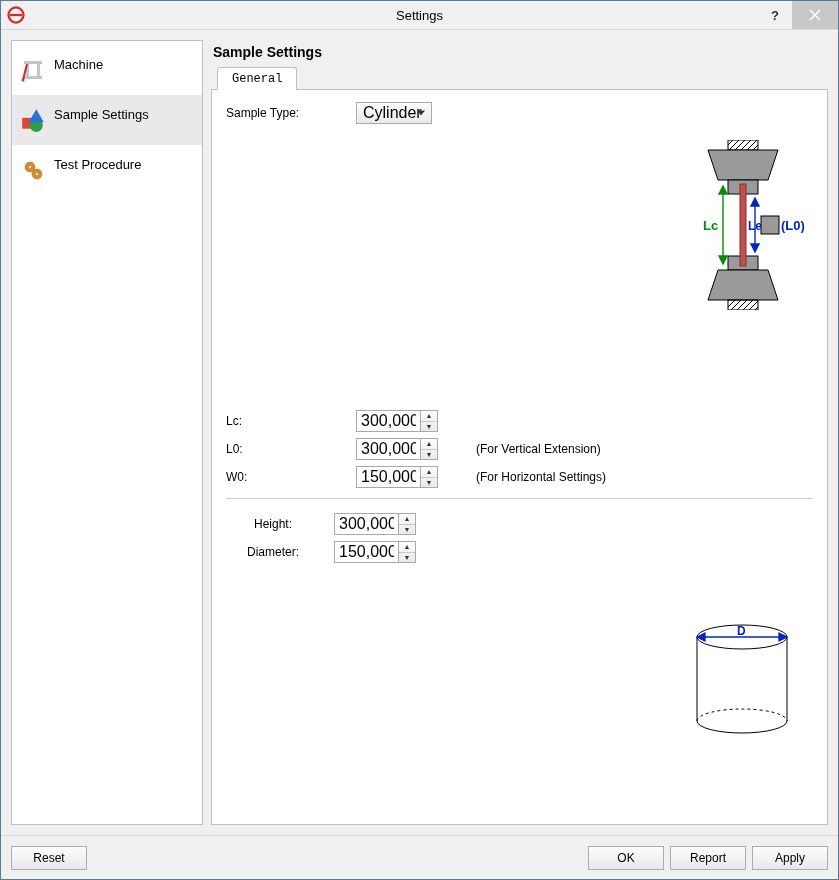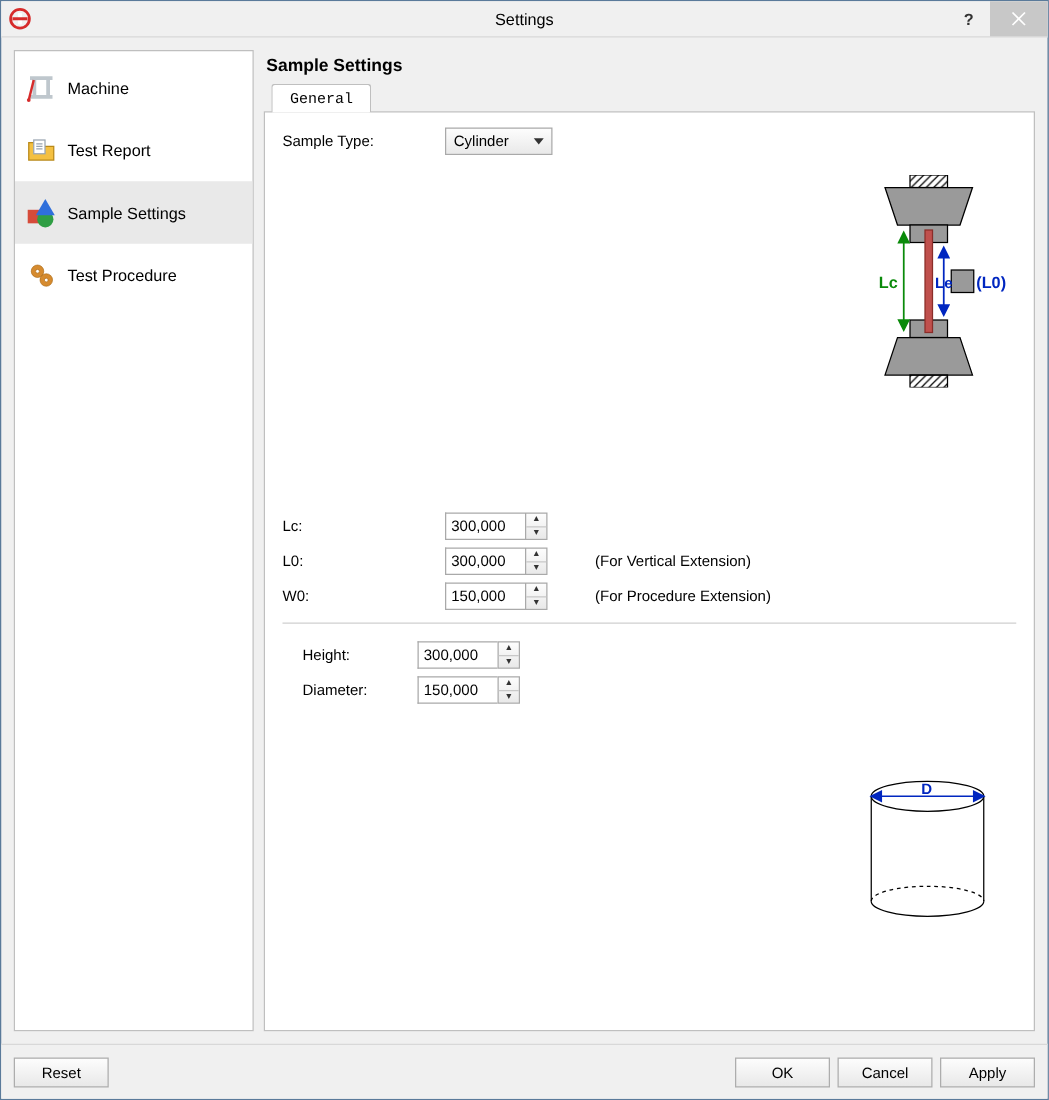--- a/index.html
+++ b/index.html
@@ -76,21 +76,20 @@
   .sidebar {
     width: 192px;
     border: 1px solid #bfbfbf;
     background: #fff;
     box-sizing: border-box;
     padding: 4px 0;
     overflow: hidden;
   }
   .side-item {
     display: flex;
-    align-items: center;
     gap: 8px;
     padding: 12px 10px 12px 8px;
     cursor: pointer;
     font-size: 13px;
   }
   .side-item.selected {
     background: #e9e9e9;
   }
   .side-item .ico {
     width: 26px; height: 26px;
@@ -143,35 +142,35 @@
     align-items: center;
     margin-bottom: 6px;
     font-size: 12px;
     gap: 30px;
   }
   .row .lbl {
     width: 100px;
   }
   .row .lbl-small {
     width: 62px;
-    text-align: left;
+    text-align: center;
   }
   .row .hint {
     margin-left: 8px;
   }
 
   .combo {
-    width: 86px;
+    width: 76px;
     height: 22px;
     border: 1px solid #a9a9a9;
     background: linear-gradient(#fdfdfd, #e9e9e9);
     display: inline-flex;
     align-items: center;
     padding: 0 6px;
-    font-size: 12px;
+    font-size: 16px;
     position: relative;
     box-sizing: border-box;
     cursor: pointer;
   }
   .combo::after {
     content: "";
     position: absolute;
     right: 6px;
     top: 50%;
     width: 0; height: 0;
@@ -183,21 +182,21 @@
 
   .spin {
     display: inline-flex;
     align-items: stretch;
     height: 22px;
   }
   .spin input {
     width: 64px;
     border: 1px solid #a9a9a9;
     border-right: none;
-    font-size: 12px;
+    font-size: 16px;
     padding: 0 4px;
     box-sizing: border-box;
     font-family: inherit;
   }
   .spin .spinbtns {
     width: 16px;
     border: 1px solid #a9a9a9;
     display: flex;
     flex-direction: column;
     background: linear-gradient(#fdfdfd, #e9e9e9);
@@ -293,32 +292,20 @@
             <rect x="3" y="3" width="18" height="3" fill="#bfc7cd"></rect>
             <rect x="3" y="18" width="18" height="3" fill="#bfc7cd"></rect>
             <rect x="5" y="6" width="3" height="12" fill="#bfc7cd"></rect>
             <rect x="16" y="6" width="3" height="12" fill="#bfc7cd"></rect>
             <path d="M2 22 L6 6" stroke="#d62b2b" stroke-width="2" fill="none"></path>
             <circle cx="2" cy="22" r="1.5" fill="#d62b2b"></circle>
           </svg>
         </span>
         <span>Machine</span>
       </div>
-      <div class="side-item">
-        <span class="ico">
-          <svg width="24" height="24" viewBox="0 0 24 24">
-            <path d="M2 6 L9 6 L11 9 L22 9 L22 20 L2 20 Z" fill="#f4c041" stroke="#b98919"></path>
-            <rect x="6" y="4" width="9" height="11" fill="#fff" stroke="#9aa5b1"></rect>
-            <line x1="8" y1="7" x2="13" y2="7" stroke="#9aa5b1"></line>
-            <line x1="8" y1="9" x2="13" y2="9" stroke="#9aa5b1"></line>
-            <line x1="8" y1="11" x2="13" y2="11" stroke="#9aa5b1"></line>
-          </svg>
-        </span>
-        <span>Test Report</span>
-      </div>
       <div class="side-item selected">
         <span class="ico">
           <svg width="26" height="26" viewBox="0 0 24 24">
             <rect x="2" y="10" width="10" height="10" fill="#d64b3a"></rect>
             <circle cx="15" cy="17" r="6" fill="#2f9e44"></circle>
             <polygon points="15,2 22,14 8,14" fill="#2f6fdb"></polygon>
           </svg>
         </span>
         <span>Sample Settings</span>
       </div>
@@ -376,21 +363,21 @@
         </div>
         <div class="row">
           <span class="lbl">W0:</span>
           <div class="spin">
             <input value="150,000" style="">
             <div class="spinbtns">
                 <span>▲</span>
                 <span>▼</span>
               </div>
           </div>
-          <span class="hint">(For Procedure Extension)</span>
+          <span class="hint">(For Horizontal Settings)</span>
         </div>
 
         <hr class="hr">
 
         <div class="sub-block">
           <div class="row">
             <span class="lbl-small">Height:</span>
             <div class="spin">
               <input value="300,000" style="">
               <div class="spinbtns">
@@ -470,17 +457,17 @@
         </div>
 
       </div>
     </div>
   </div>
 
   <div class="footer">
     <button class="btn">Reset</button>
     <span class="spacer"></span>
     <button class="btn">OK</button>
-    <button class="btn">Cancel</button>
+    <button class="btn">Report</button>
     <button class="btn">Apply</button>
   </div>
 
 </div>
 
 </body></html>

